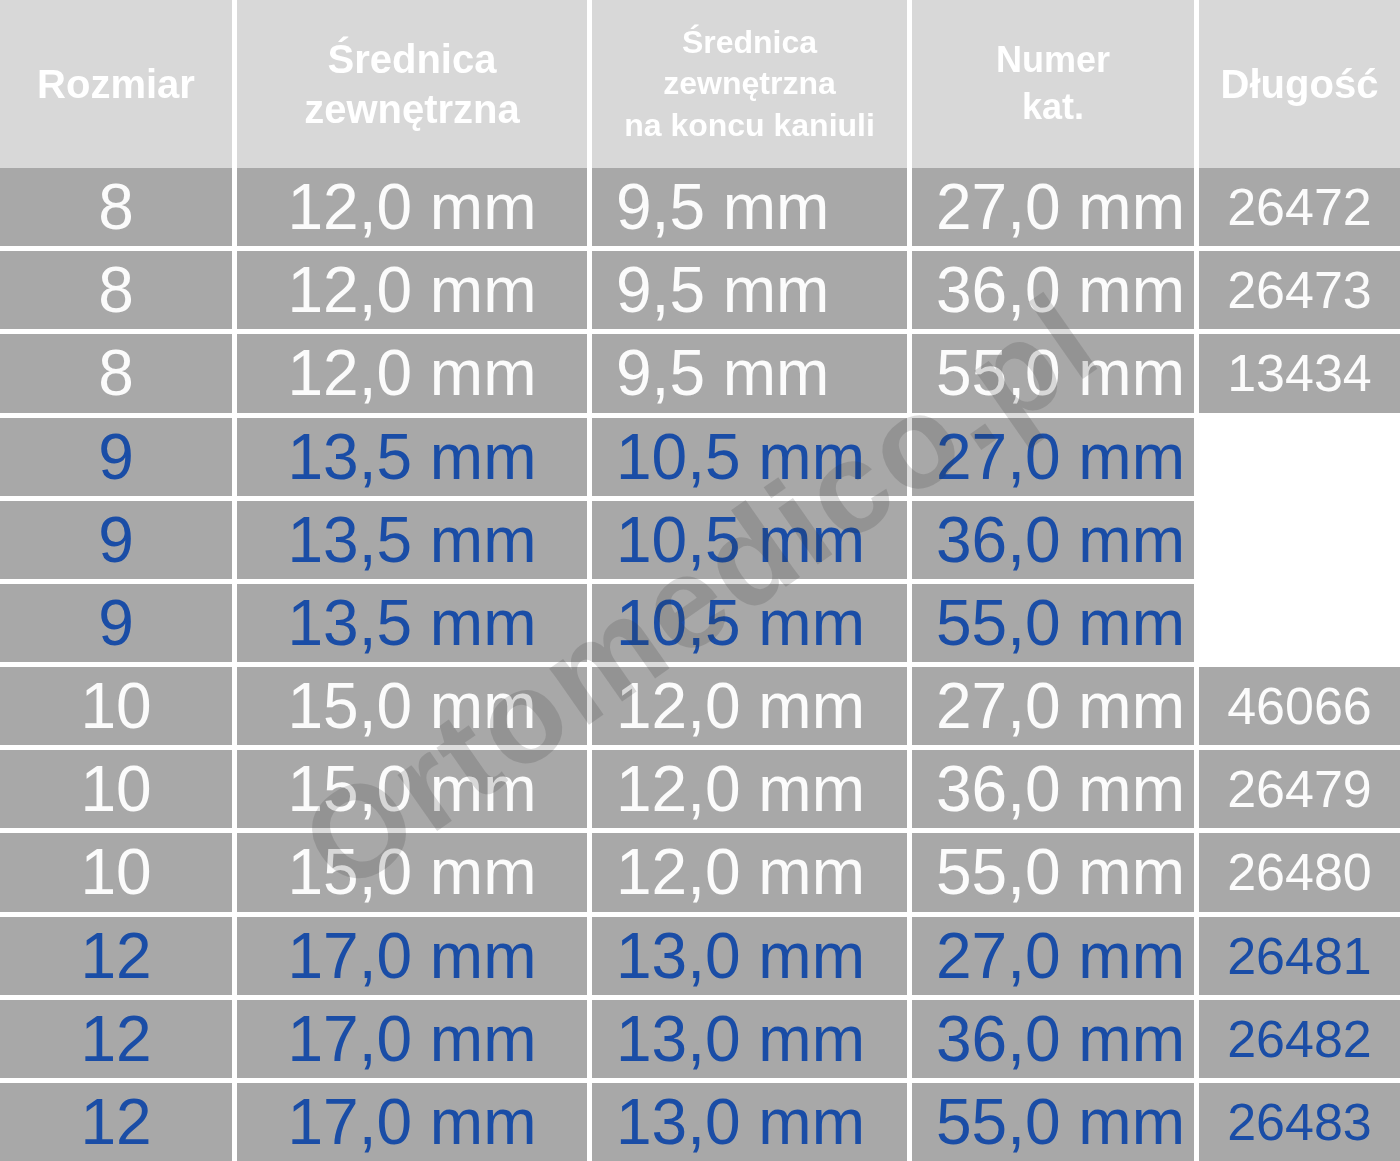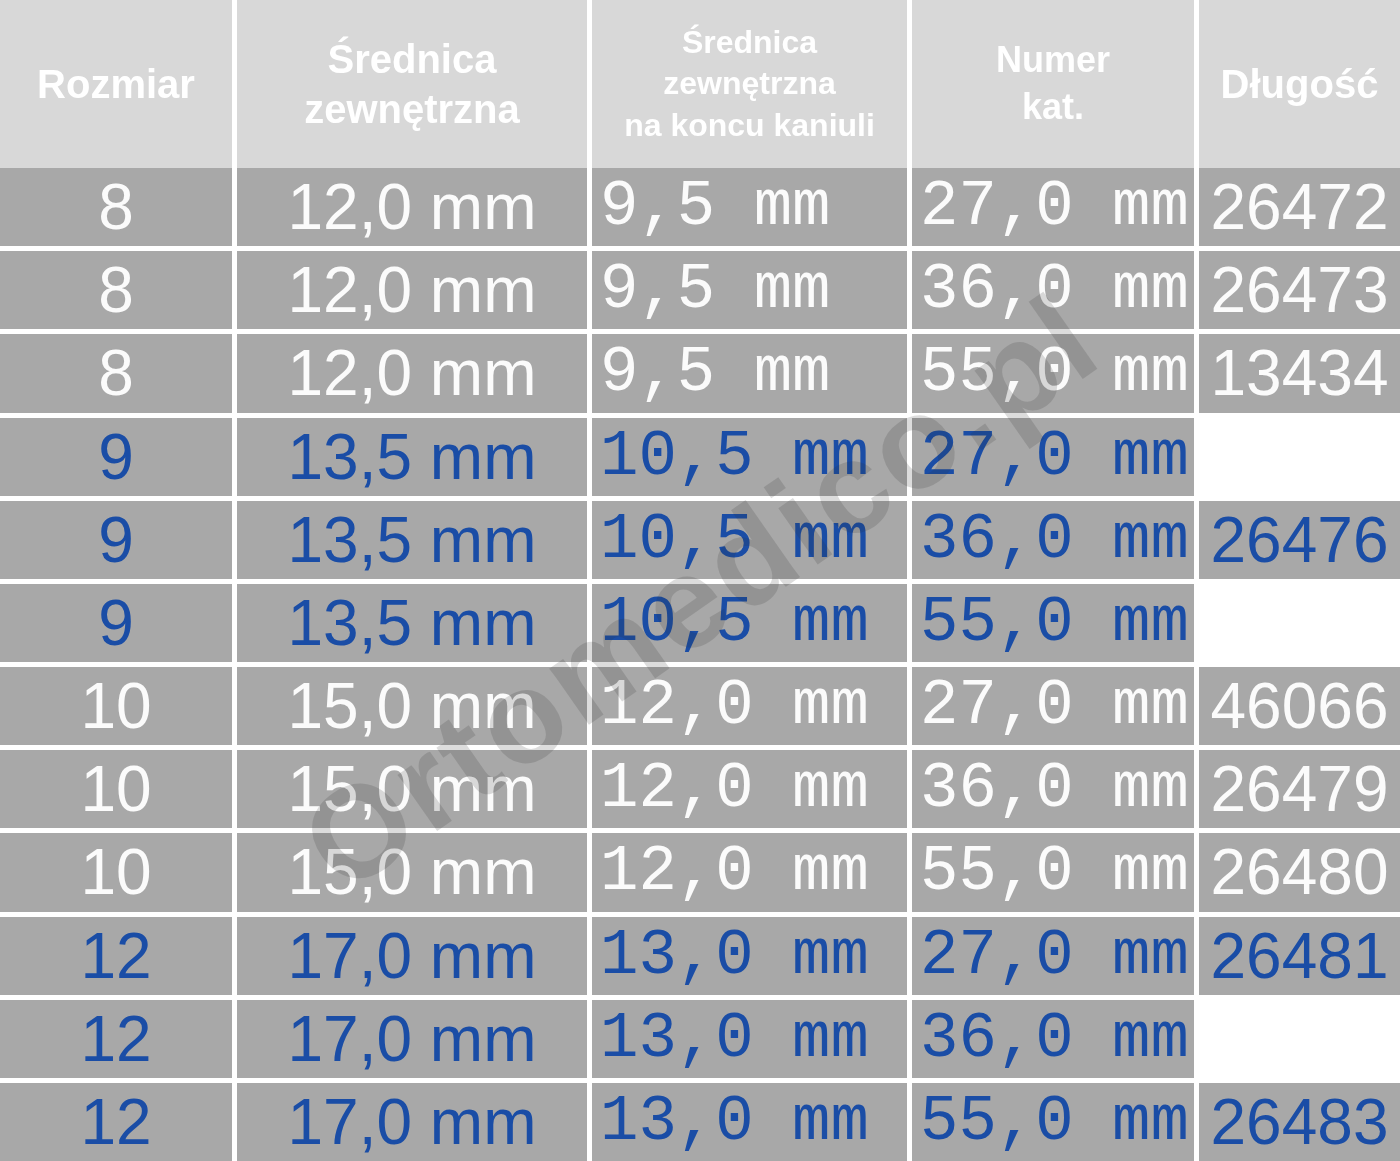--- a/index.html
+++ b/index.html
@@ -62,24 +62,23 @@
     background: #a8a8a8;
     display: flex;
     align-items: center;
     justify-content: center;
     font-size: 64px;
     white-space: nowrap;
     overflow: hidden;
   }
   .cell.c3, .cell.c4 {
     justify-content: flex-start;
-    padding-left: 8px;
-    font-family: Liberation Mono, monospace;
-  }
-  .cell.c5 { font-size: 64px; }
+    padding-left: 24px;
+  }
+  .cell.c5 { font-size: 52px; }
   .row.white .cell { color: #fbfbfb; }
   .row.blue  .cell { color: #1a4da6; }
   
   .watermark {
     position: absolute;
     left: 50%;
     top: 51%;
     transform: translate(-50%, -50%) rotate(-35deg);
     font-size: 130px;
     font-weight: 700;
@@ -135,21 +134,20 @@
     <div class="cell c2">13,5 mm</div>
     <div class="cell c3">10,5 mm</div>
     <div class="cell c4">27,0 mm</div>
   </div>
 
   <div class="row blue">
     <div class="cell c1">9</div>
     <div class="cell c2">13,5 mm</div>
     <div class="cell c3">10,5 mm</div>
     <div class="cell c4">36,0 mm</div>
-    <div class="cell c5">26476</div>
   </div>
 
   <div class="row blue">
     <div class="cell c1">9</div>
     <div class="cell c2">13,5 mm</div>
     <div class="cell c3">10,5 mm</div>
     <div class="cell c4">55,0 mm</div>
   </div>
 
   <div class="row white">
@@ -182,20 +180,21 @@
     <div class="cell c3">13,0 mm</div>
     <div class="cell c4">27,0 mm</div>
     <div class="cell c5">26481</div>
   </div>
 
   <div class="row blue">
     <div class="cell c1">12</div>
     <div class="cell c2">17,0 mm</div>
     <div class="cell c3">13,0 mm</div>
     <div class="cell c4">36,0 mm</div>
+    <div class="cell c5">26482</div>
   </div>
 
   <div class="row blue">
     <div class="cell c1">12</div>
     <div class="cell c2">17,0 mm</div>
     <div class="cell c3">13,0 mm</div>
     <div class="cell c4">55,0 mm</div>
     <div class="cell c5">26483</div>
   </div>
 </div>

